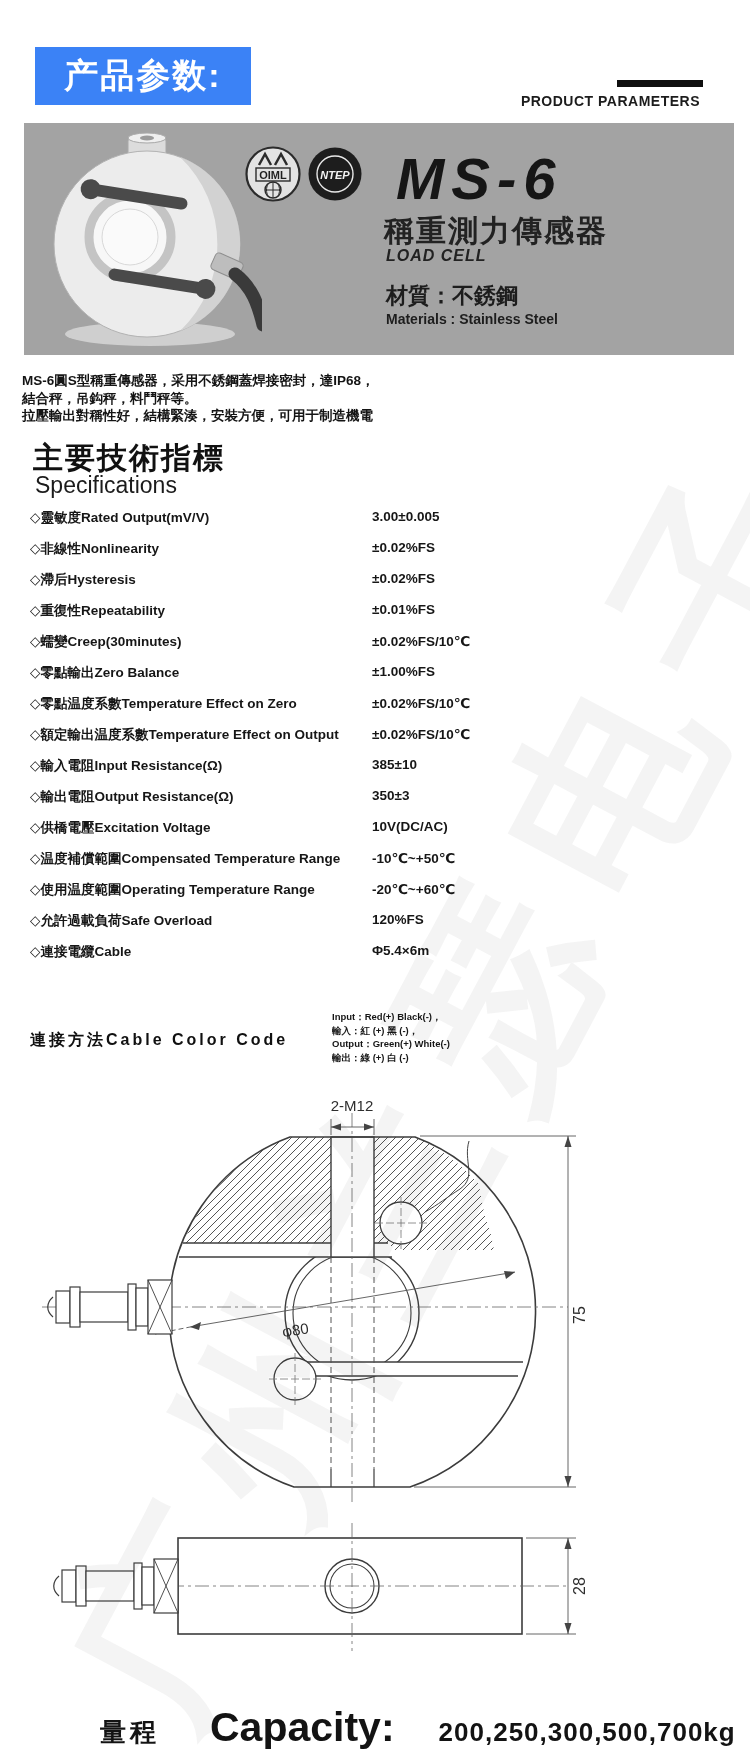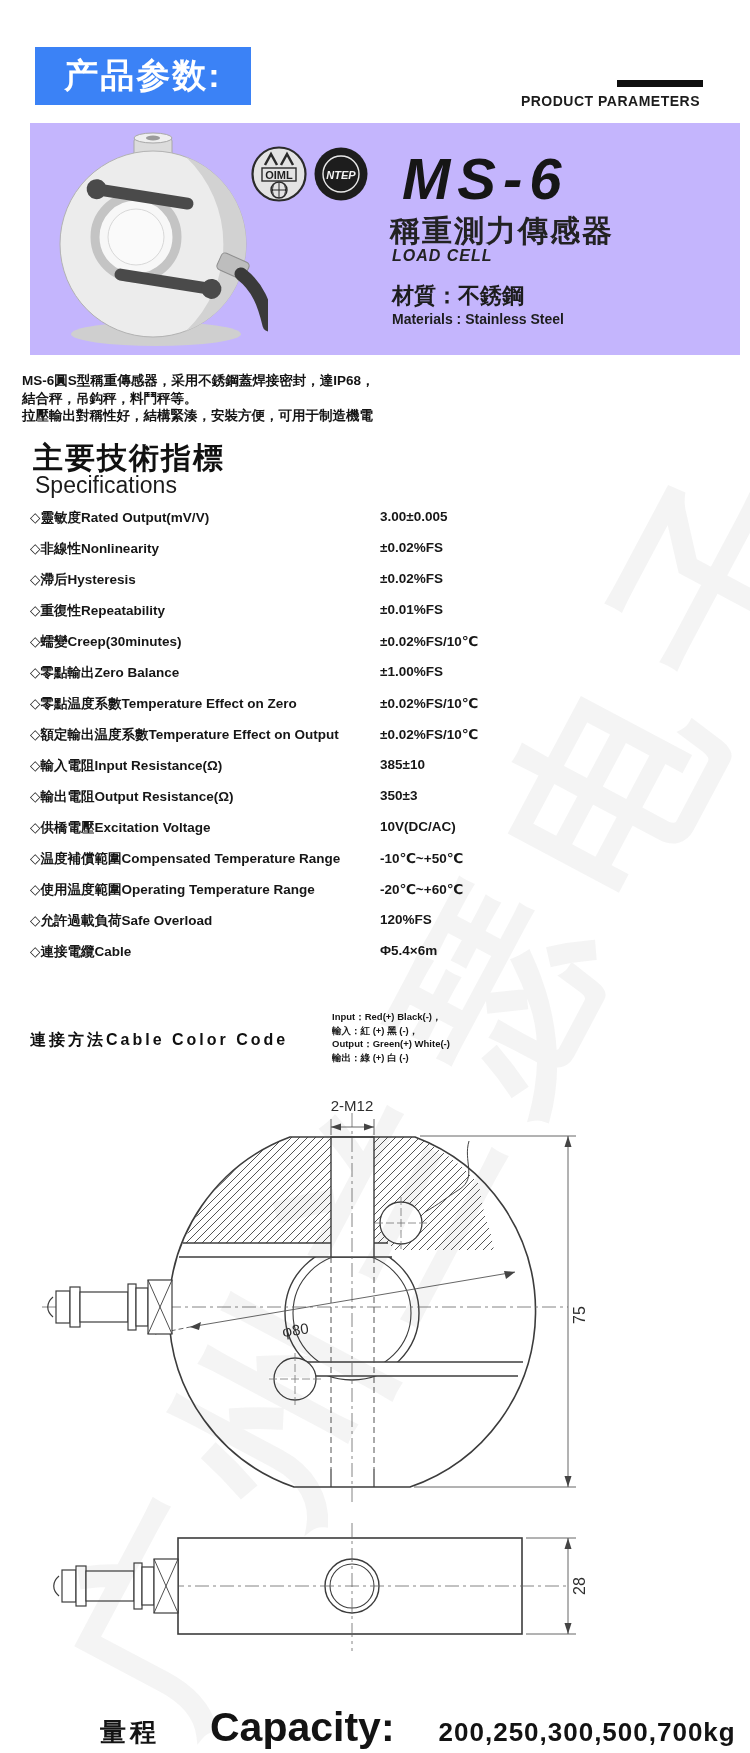--- a/index.html
+++ b/index.html
@@ -6,42 +6,42 @@
   body{font-family:"Liberation Sans","DejaVu Sans",sans-serif;color:#1a1a1a;}
   #page{position:relative;width:750px;height:1753px;background:#ffffff;overflow:hidden;}
 
   
   .kicker{position:absolute;top:48px;right:50px;font-size:14px;font-weight:700;letter-spacing:.5px;color:#1c1c1c;margin-top:45px;}
   .kicker-bar{position:absolute;top:80px;right:47px;width:86px;height:7px;background:#0f0f0f;}
   .title-btn{position:absolute;left:35px;top:47px;width:216px;height:58px;background:#3b82f6;color:#fff;
     font-size:34px;font-weight:700;letter-spacing:2px;display:flex;align-items:center;justify-content:center;}
 
   
-  .banner{position:absolute;left:30px;top:123px;width:710px;height:232px;background:#c4b5fd;}
+  .banner{position:absolute;left:24px;top:123px;width:710px;height:232px;background:#a3a3a3;}
   .banner .photo{position:absolute;left:6px;top:6px;}
   .badge{position:absolute;top:20px;}
   .badge.oiml{left:220px;}
   .badge.ntep{left:282px;}
   .model{position:absolute;left:372px;top:22px;font-size:58px;font-weight:900;font-style:italic;
     letter-spacing:7px;color:#161616;}
   .name-cn{position:absolute;left:360px;top:88px;font-size:30px;font-weight:700;color:#222;letter-spacing:2px;}
   .name-en{position:absolute;left:362px;top:124px;font-size:16px;font-weight:900;font-style:italic;color:#222;letter-spacing:1px;}
   .mat-cn{position:absolute;left:362px;top:158px;font-size:22px;font-weight:700;color:#1d1d1d;}
   .mat-en{position:absolute;left:362px;top:188px;font-size:14px;font-weight:700;color:#1d1d1d;}
 
   
   .desc{position:absolute;left:22px;top:372px;font-size:13.5px;font-weight:700;line-height:17.5px;color:#141414;width:430px;}
 
   
   .spec-title-cn{position:absolute;left:33px;top:438px;font-size:30px;font-weight:900;letter-spacing:2px;color:#111;}
   .spec-title-en{position:absolute;left:35px;top:472px;font-size:23px;font-weight:500;color:#1b1b1b;}
 
   
   .spec-list{position:absolute;left:30px;top:509px;width:580px;}
-  .spec-row{display:flex;height:31px;align-items:flex-start;gap:8px;}
+  .spec-row{display:flex;height:31px;align-items:flex-start;}
   .spec-label{width:342px;font-size:13.5px;font-weight:700;color:#161616;}
   .spec-value{font-size:13.5px;font-weight:700;color:#161616;}
 
   
   .cable-label{position:absolute;left:30px;top:1030px;font-size:16px;font-weight:700;letter-spacing:3px;color:#101010;}
   .cable-lines{position:absolute;left:332px;top:1010px;font-size:9.5px;font-weight:700;line-height:13.5px;color:#161616;}
 
   
   .drawing{position:absolute;left:40px;top:1085px;}
 

